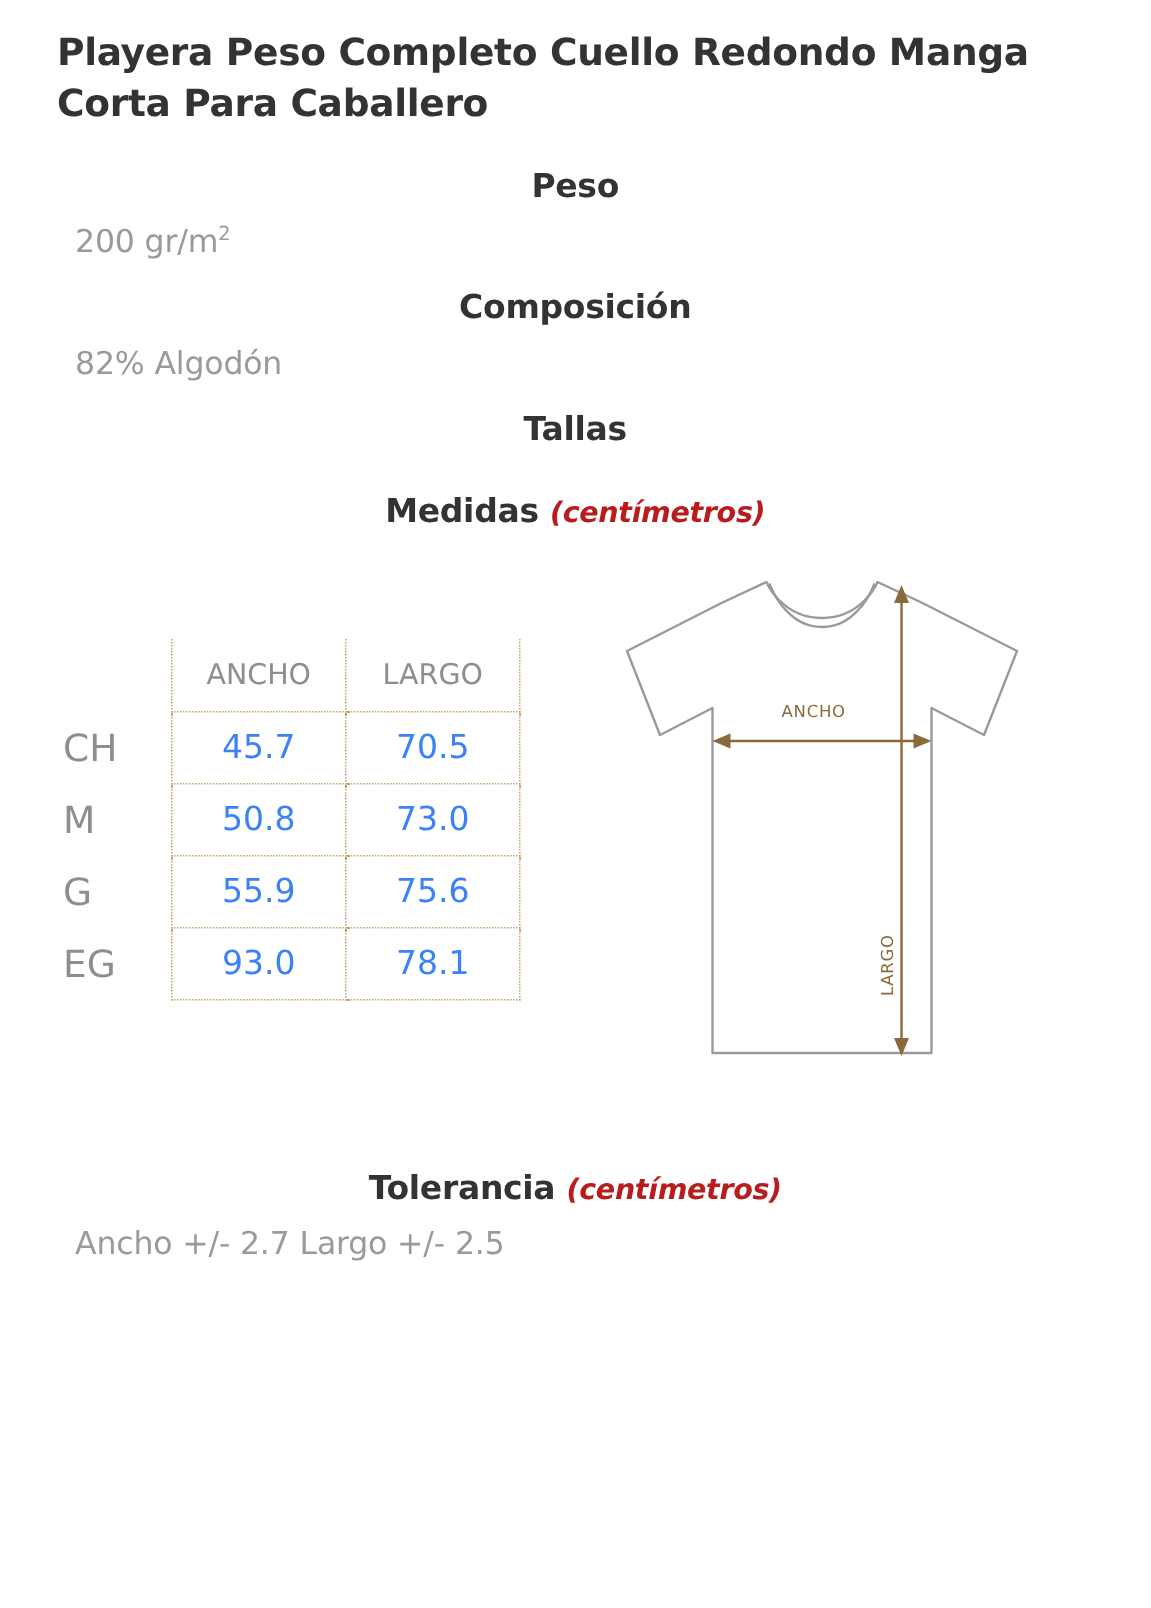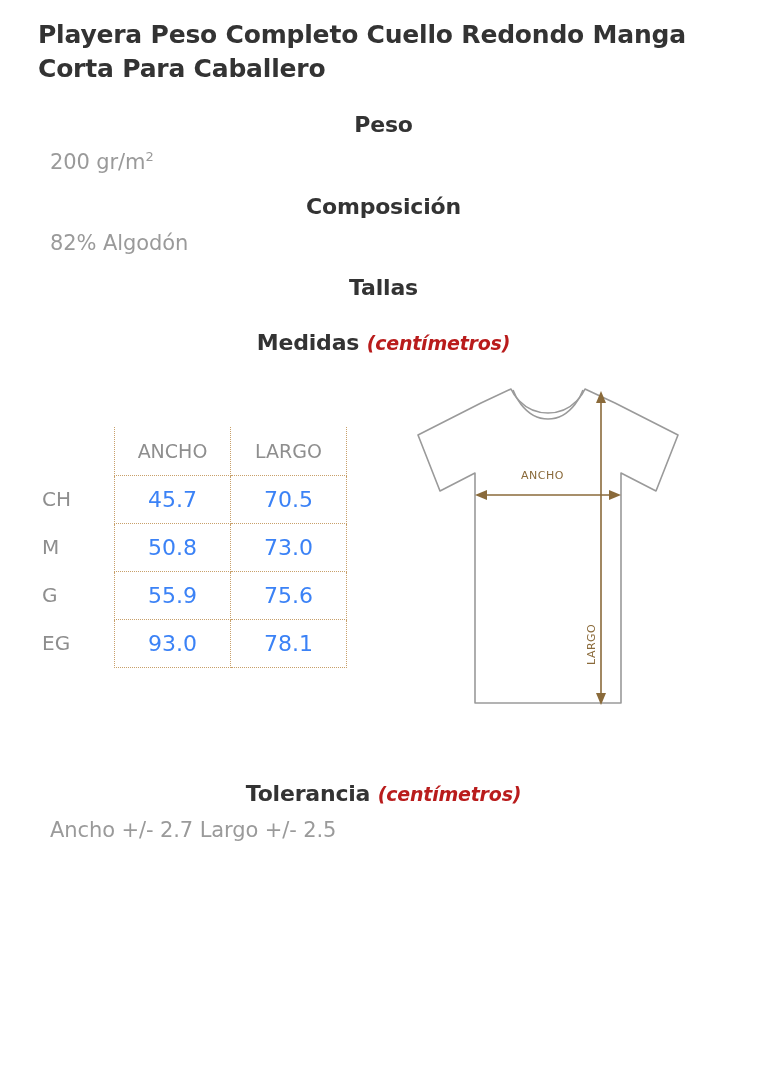--- a/index.html
+++ b/index.html
@@ -71,21 +71,21 @@
   
   table.size-table {
     border-collapse: collapse;
     margin-left: 4px;
   }
   table.size-table td, table.size-table th {
     padding: 0;
     font-weight: normal;
   }
   .sz-label {
-    font-size: 20px;
+    font-size: 25px;
     color: #8e8e8e;
     width: 62px;
     text-align: left;
     padding-right: 10px !important;
     vertical-align: middle;
     height: 48px;
   }
   .col-head {
     font-size: 19px;
     color: #8e8e8e;

